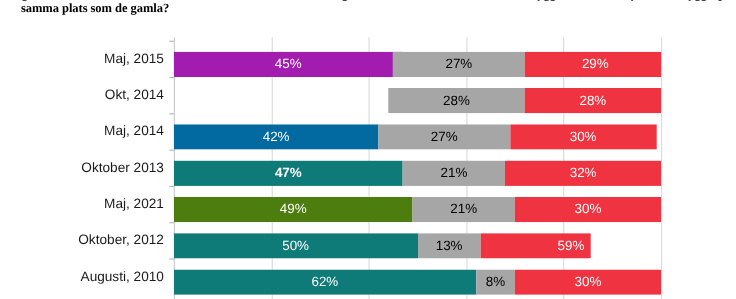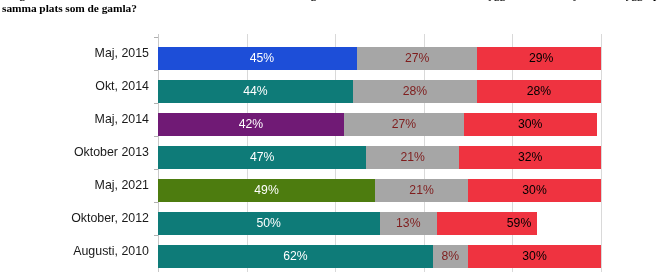--- a/index.html
+++ b/index.html
@@ -24,21 +24,21 @@
     font-family: "Liberation Serif", serif;
     font-weight: bold;
     font-size: 11.4px;
     line-height: 12.6px;
     color: #000000;
     letter-spacing: -0.05px;
   }
   .q-line {
     display: block;
     white-space: nowrap;
-    padding-left: 2px;
+    padding-left: 19px;
   }
   .q-line.first {
     text-align: justify;
     text-align-last: justify;
     padding-left: 2px;
     padding-right: 4px;
     white-space: normal;
   }
 
   
@@ -113,22 +113,22 @@
   }
   .seg-label {
     display: block;
     width: 100%;
     text-align: center;
     line-height: 23px;
     font-size: 12.2px;
     white-space: nowrap;
   }
   .seg.s0 .seg-label { color: #ffffff; }
-  .seg.s1 .seg-label { color: #7f1d1d; }
-  .seg.s2 .seg-label { color: #000000; }
+  .seg.s1 .seg-label { color: #000000; }
+  .seg.s2 .seg-label { color: #ffffff; }
 </style>
 </head>
 <body>
 
 <div id="question-block">
   <span class="q-line first">Fragan: Ar det OK eller inte OK att man river hus / riv ut gamla hamnlador och trahus och bygger hus med nya hus - bygga pa</span>
   <span class="q-line">samma plats som de gamla?</span>
 </div>
 
 <div id="chart">
@@ -139,66 +139,63 @@
         <div class="gridline" style="left: 177.2px;"></div>
         <div class="gridline" style="left: 265.8px;"></div>
         <div class="gridline" style="left: 354.4px;"></div>
         <div class="gridline" style="left: 443px;"></div>
       </div>
     <div id="rows">
         <div class="row" style="top: 7.5px;">
           <div class="cat-label">Maj, 2015</div>
           <div class="tick-mark" style="top: -5px;"></div>
           <div class="bar" style="left: 0px; width: 443px;">
-            <div class="seg s0" style="left: 0px; width: 208px; background: #1d4ed8;">
+            <div class="seg s0" style="left: 0px; width: 208px; background: #a21caf;">
               <span class="seg-label">45%</span>
             </div>
             <div class="seg s1" style="left: 199.35px; width: 119.61px; background: rgb(166, 166, 166);">
               <span class="seg-label">27%</span>
             </div>
             <div class="seg s2" style="left: 318.96px; width: 128.47px; background: rgb(239, 51, 64);">
               <span class="seg-label">29%</span>
             </div>
           </div>
         </div>
         <div class="row" style="top: 40.6px;">
           <div class="cat-label">Okt, 2014</div>
           <div class="tick-mark" style="top: -5px;"></div>
           <div class="bar" style="left: 0px; width: 443px;">
-            <div class="seg s0" style="left: 0px; width: 194.92px; background: rgb(14, 123, 120);">
-              <span class="seg-label">44%</span>
-            </div>
             <div class="seg s1" style="left: 194.92px; width: 124.04px; background: rgb(166, 166, 166);">
               <span class="seg-label">28%</span>
             </div>
             <div class="seg s2" style="left: 318.96px; width: 124.04px; background: rgb(239, 51, 64);">
               <span class="seg-label">28%</span>
             </div>
           </div>
         </div>
         <div class="row" style="top: 73.7px;">
           <div class="cat-label">Maj, 2014</div>
           <div class="tick-mark" style="top: -5px;"></div>
           <div class="bar" style="left: 0px; width: 443px;">
-            <div class="seg s0" style="left: 0px; width: 186.06px; background: #701a75;">
+            <div class="seg s0" style="left: 0px; width: 186.06px; background: #0369a1;">
               <span class="seg-label">42%</span>
             </div>
             <div class="seg s1" style="left: 186.06px; width: 119.61px; background: rgb(166, 166, 166);">
               <span class="seg-label">27%</span>
             </div>
             <div class="seg s2" style="left: 305.67px; width: 132.9px; background: rgb(239, 51, 64);">
               <span class="seg-label">30%</span>
             </div>
           </div>
         </div>
         <div class="row" style="top: 106.8px;">
           <div class="cat-label">Oktober 2013</div>
           <div class="tick-mark" style="top: -5px;"></div>
           <div class="bar" style="left: 0px; width: 443px;">
-            <div class="seg s0" style="left: 0px; width: 208.21px; background: rgb(14, 123, 120);">
+            <div class="seg s0" style="left: 0px; width: 208.21px; background: rgb(14, 123, 120); font-weight: bold;">
               <span class="seg-label">47%</span>
             </div>
             <div class="seg s1" style="left: 208.21px; width: 93.03px; background: rgb(166, 166, 166);">
               <span class="seg-label">21%</span>
             </div>
             <div class="seg s2" style="left: 301.24px; width: 141.76px; background: rgb(239, 51, 64);">
               <span class="seg-label">32%</span>
             </div>
           </div>
         </div>

